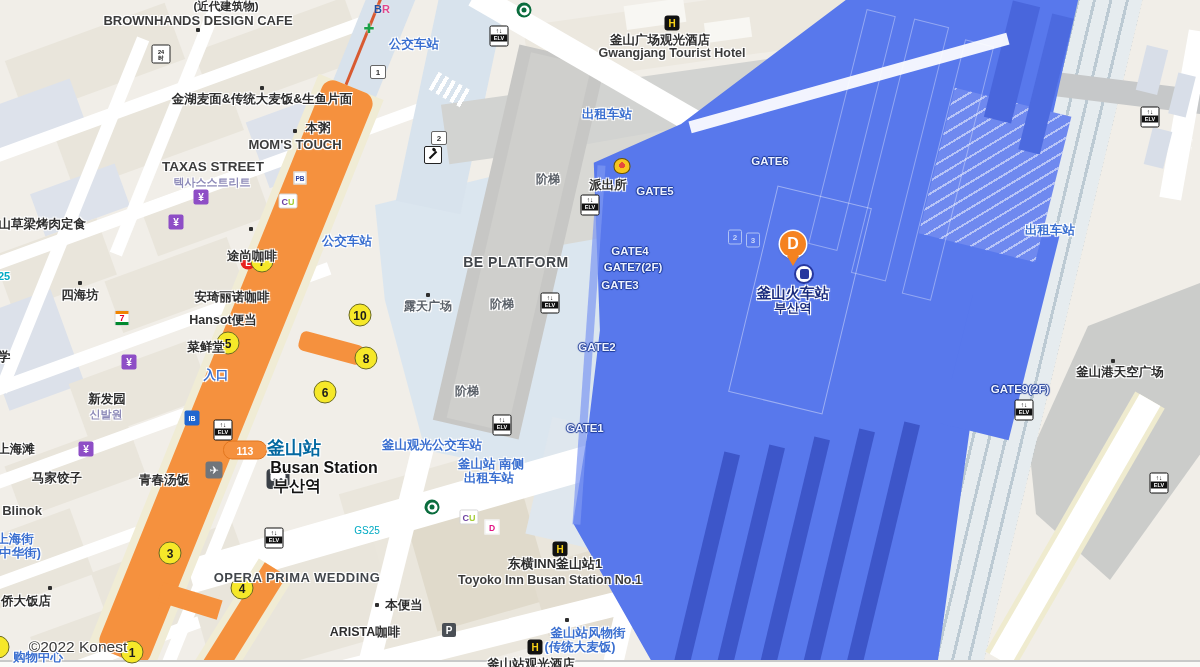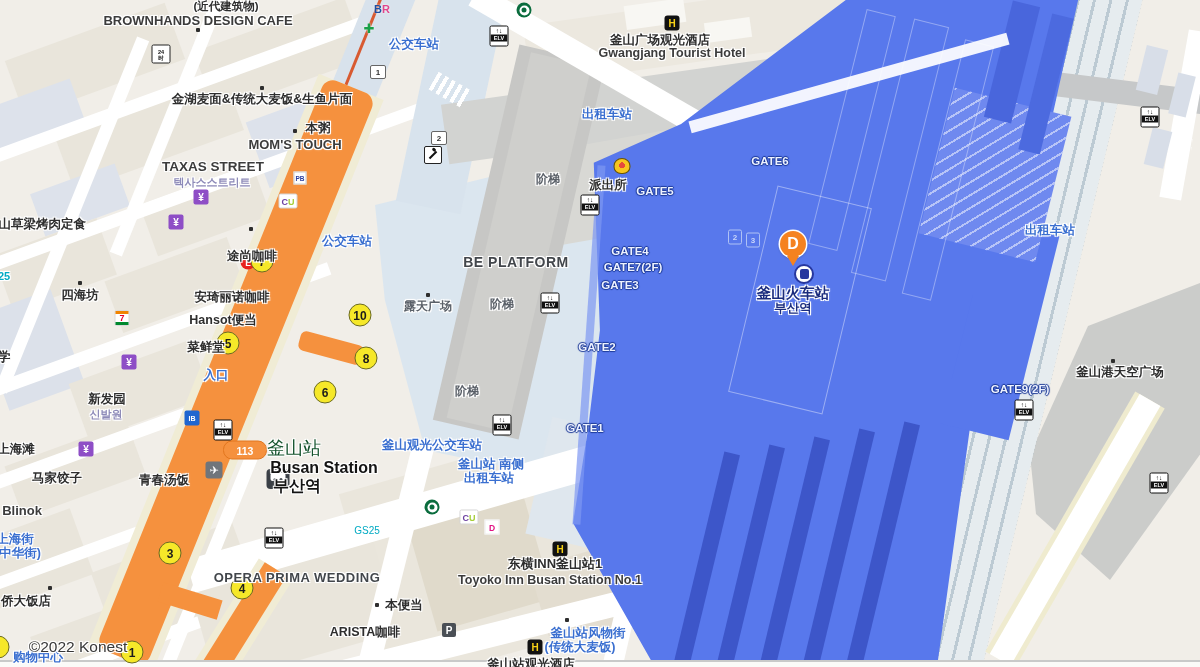--- a/index.html
+++ b/index.html
@@ -11,21 +11,21 @@
        font-weight:600;color:#2E2E2E;font-size:12.5px;}
   .cn{font-size:12.5px;color:#2E2E2E;}
   .en{color:#3C3C3C;font-weight:700;}
   .blue{color:var(--poi-blue,#3A6FD0);}
   .kr{color:#8D8AB8;font-size:11px;}
   .teal{color:#00AAC3;font-weight:800;font-size:11px;}
   .gray{color:#5A6068;font-size:12px;}
   .deck{color:#42464B;letter-spacing:.5px;font-size:14px;}
   .navy1{color:var(--navy,#1B2C7E);font-weight:800;font-size:14.5px;}
   .navy2{color:var(--navy,#1B2C7E);font-weight:800;font-size:12.5px;}
-  .big{font-size:18px;font-weight:400;color:#14532d;}
+  .big{font-size:18px;font-weight:700;color:#0369a1;}
   .big2{font-size:16px;font-weight:800;color:#141414;}
   .gate{color:#EDF2FF;font-weight:700;font-size:11.5px;
         text-shadow:0 1px 1px rgba(25,55,150,.95),0 -1px 1px rgba(25,55,150,.95),
                     1px 0 1px rgba(25,55,150,.95),-1px 0 1px rgba(25,55,150,.95);}
   .copyright{color:#383838;font-weight:400;font-size:15.5px;}
   .icn{position:absolute;transform:translate(-50%,-50%);z-index:25;display:flex;align-items:flex-start;justify-content:center;margin-left:12px;}
   .dot{position:absolute;width:4px;height:4px;background:#2E2E2E;border-radius:1px;transform:translate(-50%,-50%);z-index:24;}
   
   .elv{width:17px;height:19px;background:#fff;border:1.5px solid #111;display:flex;flex-direction:column;align-items:center;border-radius:2px;overflow:hidden;}
   .elv .a{font-size:6.5px;line-height:8px;color:#111;font-weight:700;}

